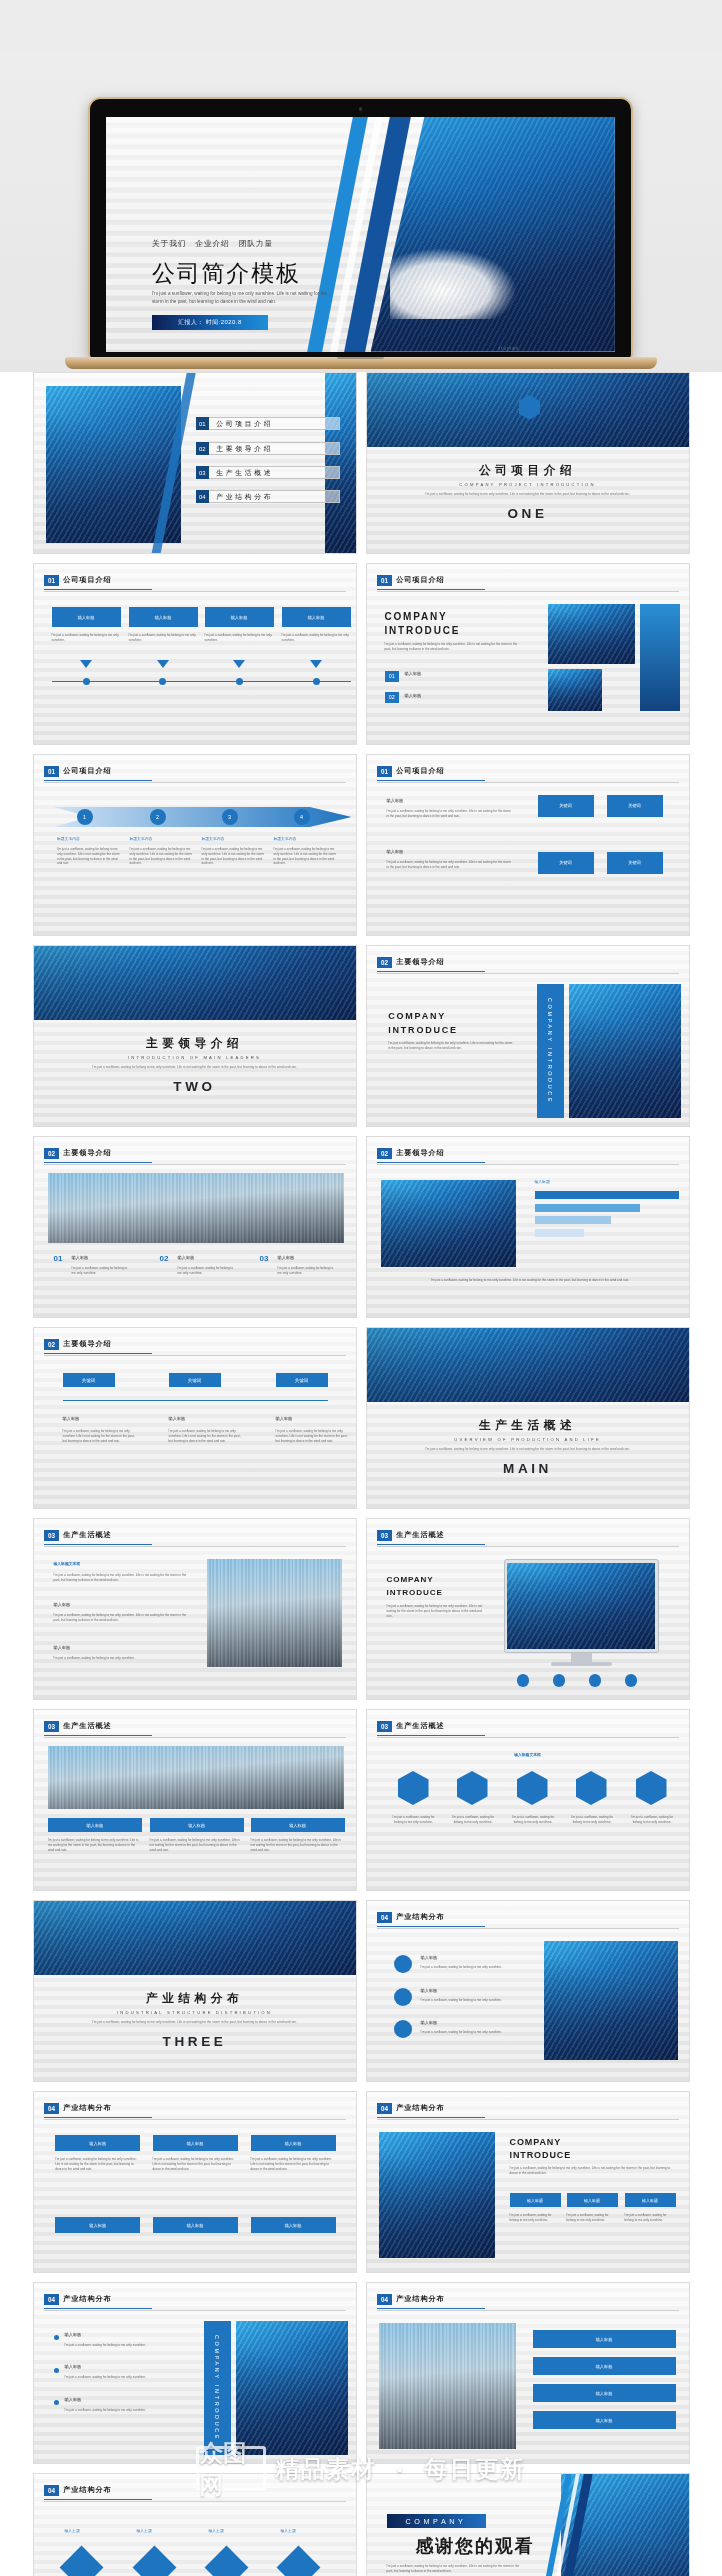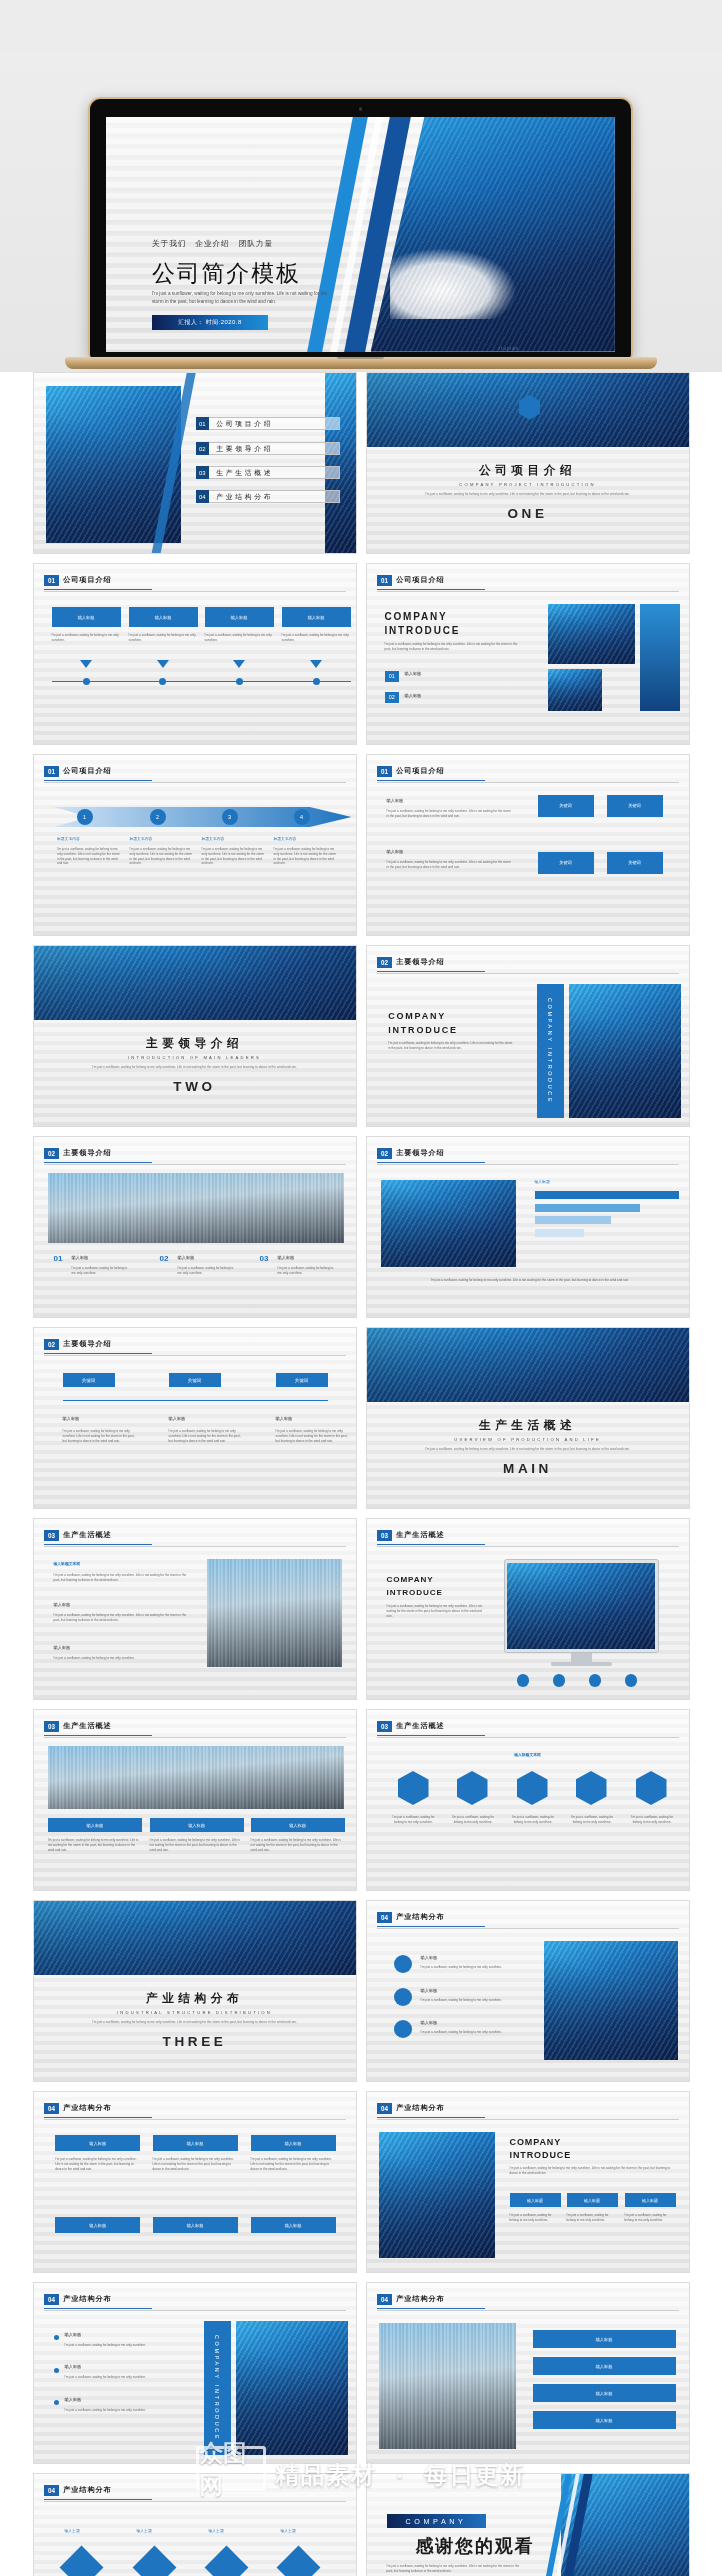--- a/index.html
+++ b/index.html
@@ -124,21 +124,21 @@
 
   
   .thanks-bar{ position:absolute; left:20px; top:40px; width:99px; height:14.4px;
      background:linear-gradient(90deg,#0c2456,#1f6fc0); color:#fff; font-size:7.2px;
      letter-spacing:3.6px; display:flex;align-items:center;justify-content:center;}
   .thanks-cn{ position:absolute; left:20px; top:60px; font-size:18px; font-weight:bold; color:#1b1b1b; letter-spacing:1.8px;margin-left:29px;}
 
   
   .wm { position:absolute; left:0; right:0; top:2428px; height:81px;
         display:flex; align-items:center; justify-content:center; pointer-events:none; z-index:50;}
-  .wm-inner{ display:flex; align-items:flex-end; gap:9px; opacity:.78; }
+  .wm-inner{ display:flex; align-items:center; gap:9px; opacity:.78; }
   .wm-logo{ width:70px; height:45px; border:3.6px solid #fff; border-radius:2.7px; position:relative;
             display:flex;align-items:center;justify-content:center; color:#fff; font-size:23.5px; font-weight:bold;
             text-shadow:0 0.9px 1.8px rgba(0,0,0,.35); }
   .wm-txt{ color:#fff; font-size:23.5px; font-weight:bold; letter-spacing:1.8px;
            text-shadow:0 0.9px 2.7px rgba(0,0,0,.4);font-family:Liberation Mono, monospace; }
   .wm-id{ position:absolute; left:0; right:0; top:2471px; text-align:center;
           color:#fff; font-size:13.5px; font-weight:bold; letter-spacing:0.9px;
           text-shadow:0 0.9px 2.7px rgba(0,0,0,.45); z-index:51;}
   .monitor{ position:absolute; background:#dfe3e6; border:1.8px solid #b9c0c6; border-radius:2.7px;}
   .mon-stand{ position:absolute; background:#c3c9ce; }

